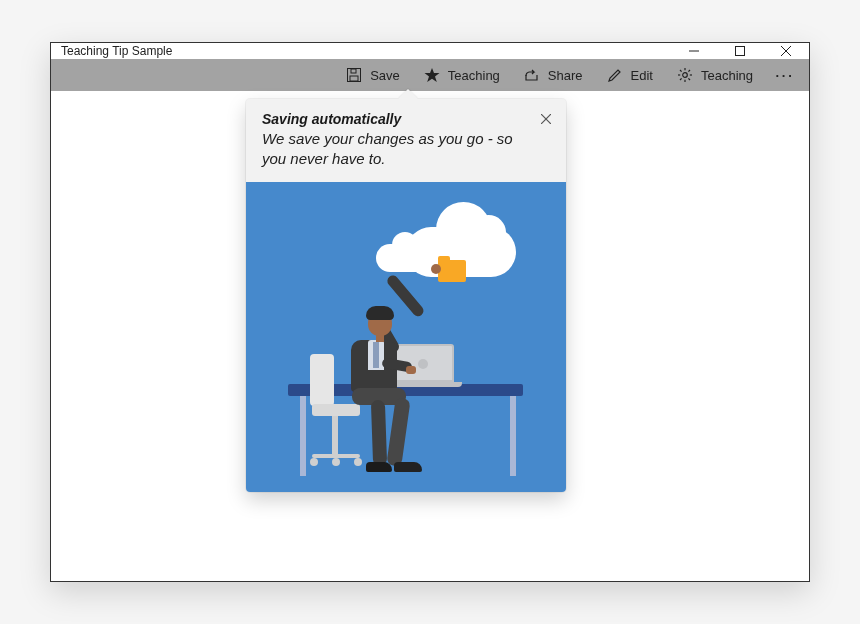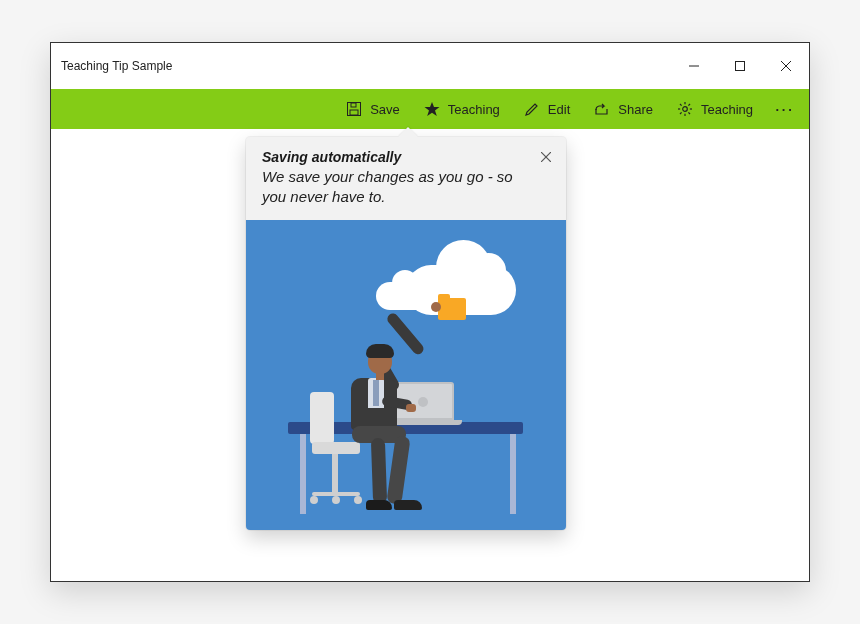--- a/index.html
+++ b/index.html
@@ -21,21 +21,21 @@
       width: 760px;
       height: 540px;
       background: #ffffff;
       border: 1px solid #333;
       box-shadow: 0 10px 30px rgba(0,0,0,0.15);
       display: flex;
       flex-direction: column;
       position: relative;
     }
     .titlebar {
-      height: 46px;
+      height: 16px;
       background: #ffffff;
       display: flex;
       align-items: center;
       font-size: 12px;
       color: #222;
     }
     .titlebar .title-text {
       padding-left: 10px;
       flex: 1;
     }
@@ -49,22 +49,22 @@
       align-items: center;
       justify-content: center;
       font-size: 11px;
       color: #222;
       cursor: default;
     }
     .win-btn svg {
       display: block;
     }
     .commandbar {
-      height: 40px;
-      background: #84cc16;
+      height: 32px;
+      background: #a3a3a3;
       display: flex;
       align-items: center;
       justify-content: flex-end;
       padding-right: 4px;
       gap: 0;
       font-size: 13px;
       color: #222;
     }
     .cmd-item {
       display: flex;
@@ -511,34 +511,34 @@
       <span class="cmd-icon">
         <svg viewBox="0 0 16 16">
             <polygon points="8,1 10,6 15.5,6 11,9.5 12.8,15 8,11.8 3.2,15 5,9.5 0.5,6 6,6" fill="#222"></polygon>
           </svg>
       </span>
       <span>Teaching</span>
     </div>
     <div class="cmd-item">
       <span class="cmd-icon">
         <svg viewBox="0 0 16 16">
-            <path d="M2 14 l1 -3 l8 -8 l2 2 l-8 8 z" fill="none" stroke="#222" stroke-width="1.2"></path>
+            <path d="M2 8 v5 h11 v-5" fill="none" stroke="#222" stroke-width="1.2"></path>
+            <path d="M5 5 l5 0 l-2 -2 m2 2 l-2 2" fill="none" stroke="#222" stroke-width="1.2"></path>
+            <path d="M5 5 a4 4 0 0 0 -3 4" fill="none" stroke="#222" stroke-width="1.2"></path>
           </svg>
       </span>
-      <span>Edit</span>
+      <span>Share</span>
     </div>
     <div class="cmd-item">
       <span class="cmd-icon">
         <svg viewBox="0 0 16 16">
-            <path d="M2 8 v5 h11 v-5" fill="none" stroke="#222" stroke-width="1.2"></path>
-            <path d="M5 5 l5 0 l-2 -2 m2 2 l-2 2" fill="none" stroke="#222" stroke-width="1.2"></path>
-            <path d="M5 5 a4 4 0 0 0 -3 4" fill="none" stroke="#222" stroke-width="1.2"></path>
+            <path d="M2 14 l1 -3 l8 -8 l2 2 l-8 8 z" fill="none" stroke="#222" stroke-width="1.2"></path>
           </svg>
       </span>
-      <span>Share</span>
+      <span>Edit</span>
     </div>
     <div class="cmd-item">
       <span class="cmd-icon">
         <svg viewBox="0 0 16 16">
             <circle cx="8" cy="8" r="2.3" fill="none" stroke="#222" stroke-width="1.2"></circle>
             <g stroke="#222" stroke-width="1.2">
               <line x1="8" y1="1" x2="8" y2="3.2"></line>
               <line x1="8" y1="12.8" x2="8" y2="15"></line>
               <line x1="1" y1="8" x2="3.2" y2="8"></line>
               <line x1="12.8" y1="8" x2="15" y2="8"></line>

